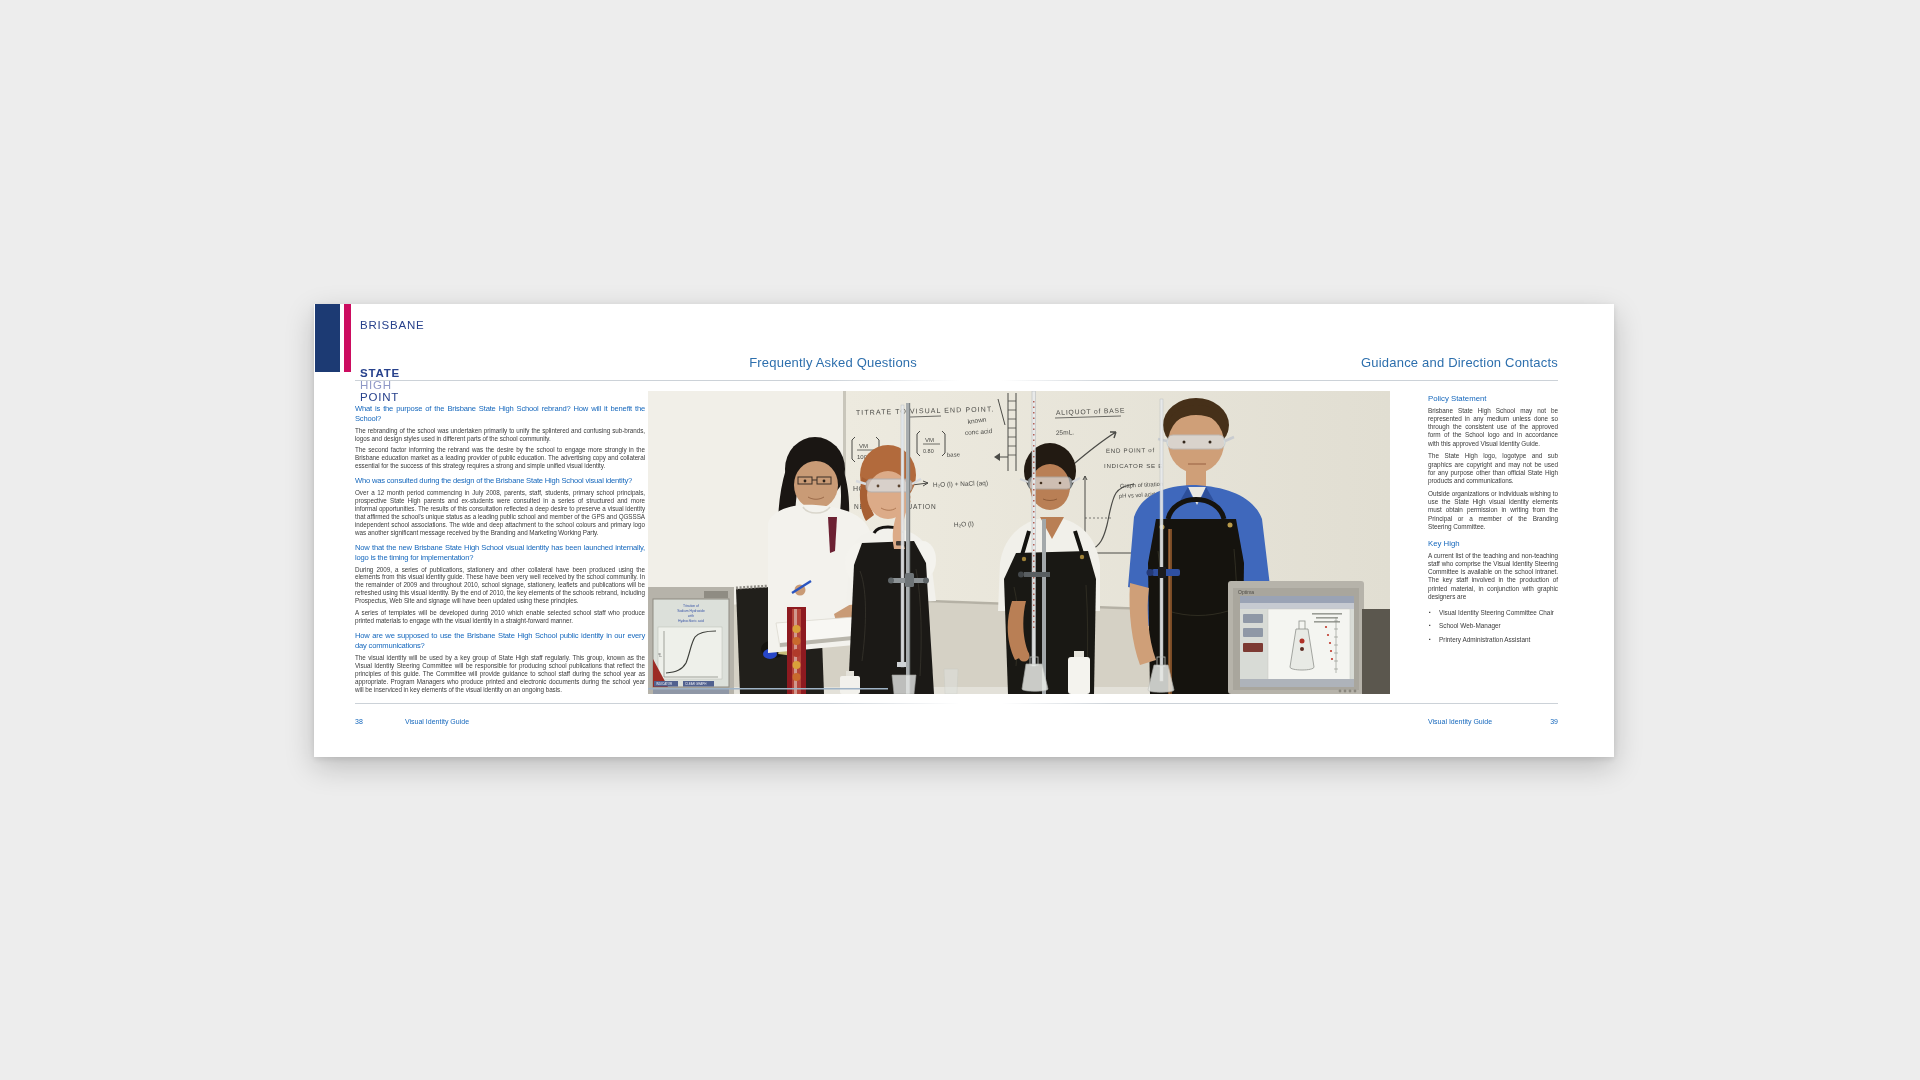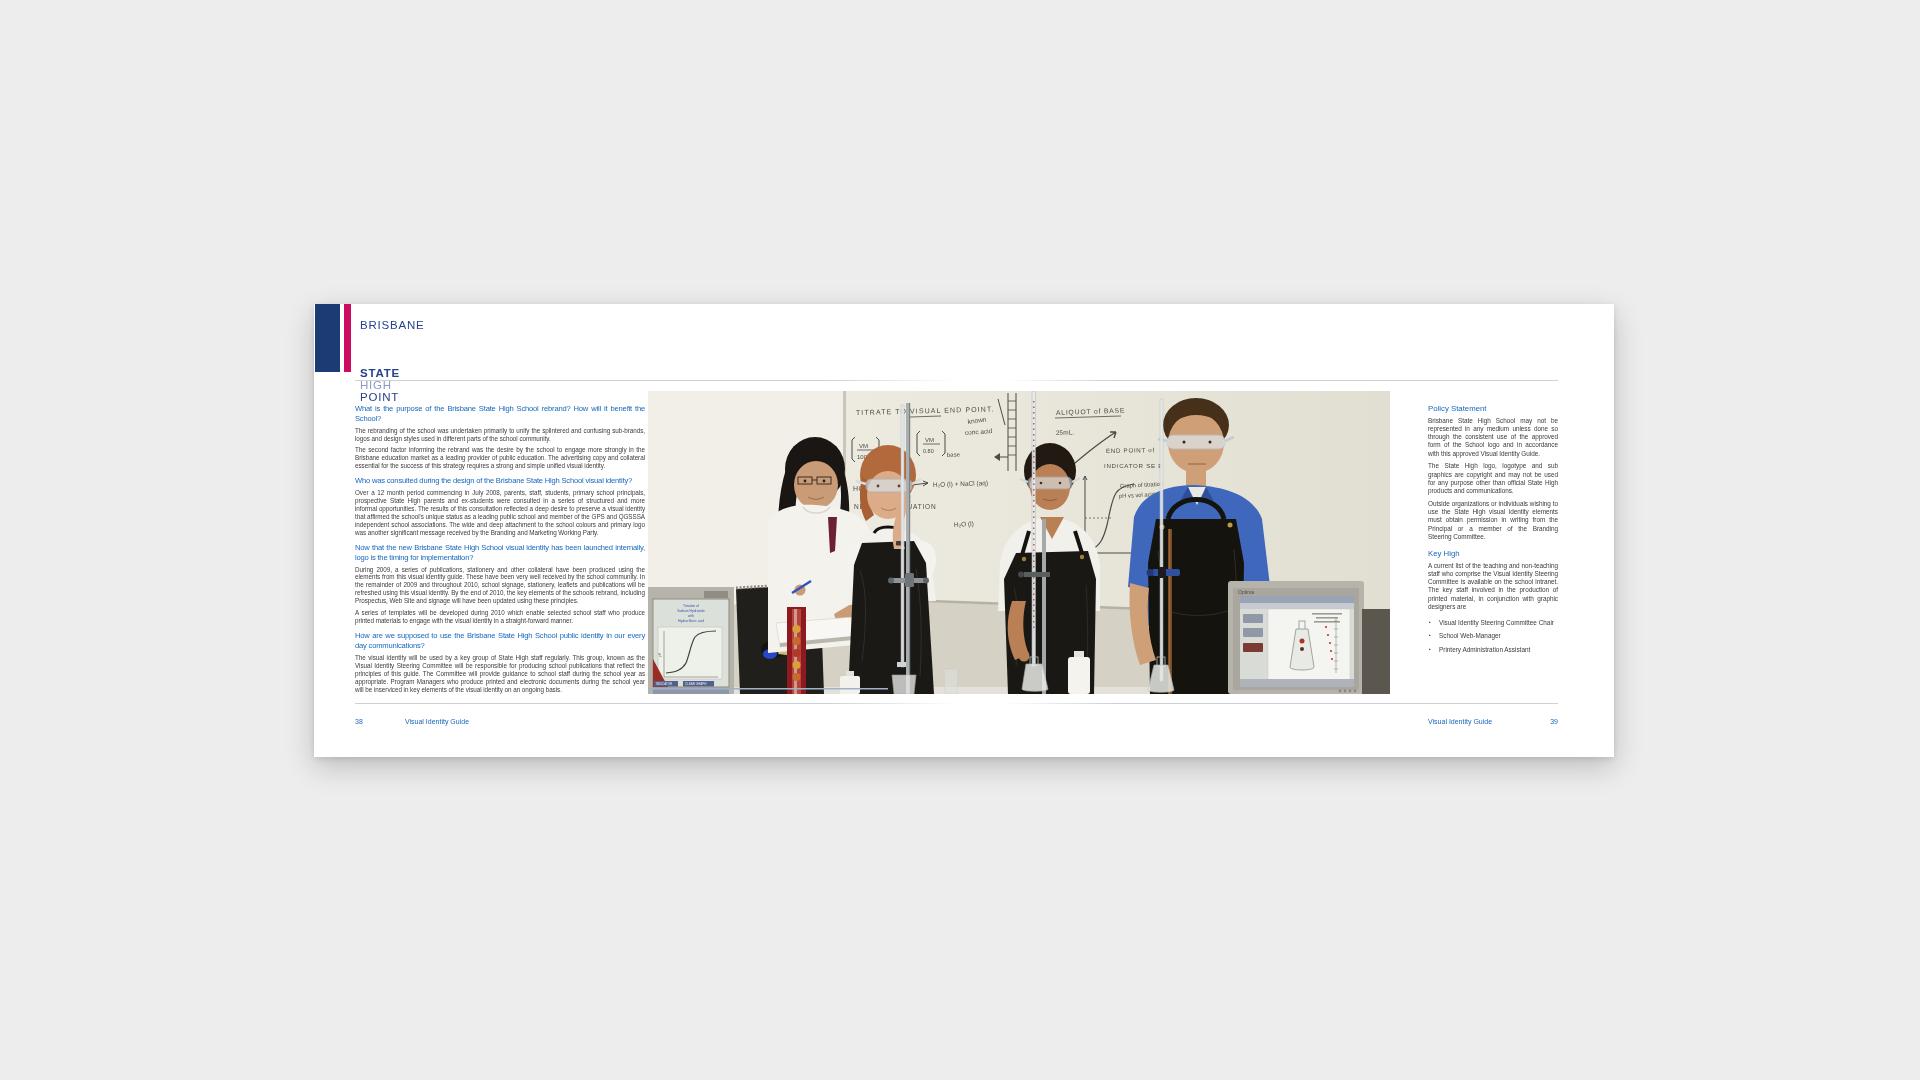--- a/index.html
+++ b/index.html
@@ -21,21 +21,21 @@
   .rule-r{left:688px;width:556px;background:linear-gradient(to left,#ccd2d8 80%,rgba(204,210,216,0));}
   .rule-top{top:76px;} .rule-bottom{top:399px;}
   
   .col{position:absolute;top:84px;}
   .col-left{left:41px;width:290px;}
   .col-right{left:1114px;width:130px;}
   .q{color:#1668bd;font-size:7.6px;line-height:10.1px;letter-spacing:-.2px;margin:6px 0 2.6px;text-align:justify;text-align-last:left;}
   .q:first-child{margin-top:16px;}
   .p{color:#3b3b3b;font-size:6.3px;line-height:7.95px;letter-spacing:-.04px;margin:0 0 3.8px;text-align:justify;text-align-last:left;}
   .rh{color:#1668bd;font-size:7.8px;margin:8px 0 3.5px;}
-  .rh:first-child{margin-top:16px;}
+  .rh:first-child{margin-top:6px;}
   .rp{color:#3b3b3b;font-size:6.4px;line-height:8.25px;letter-spacing:-.04px;margin:0 0 4.6px;text-align:justify;text-align-last:left;}
   .bullets{margin:8px 0 0;padding:0;list-style:none;}
   .bullets li{position:relative;padding-left:11px;margin-bottom:5.8px;font-size:6.4px;color:#3b3b3b;line-height:7.5px;}
   .bullets li::before{content:"▪";position:absolute;left:1px;top:0;font-size:5px;color:#3b3b3b;}
   
   .footer{position:absolute;top:414px;font-size:7px;color:#1668bd;}
   .footer-l{left:41px;width:562px;}
   .footer-l .num{display:inline-block;width:48px;}
   .footer-r{left:1114px;width:130px;display:flex;justify-content:space-between;}
   
@@ -48,20 +48,22 @@
 
   <div class="bar bar-navy"></div>
   <div class="bar bar-pink"></div>
   <div class="logo-text">
     <div>BRISBANE</div>
     <div class="b">STATE</div>
     <div class="hi">HIGH</div>
     <div>POINT</div>
   </div>
 
+  <div class="page-header ph-l">Frequently Asked Questions</div>
+  <div class="page-header ph-r">Guidance and Direction Contacts</div>
   <div class="rule rule-l rule-top"></div>
   <div class="rule rule-r rule-top"></div>
 
   <div class="col col-left">
     <div class="q">What is the purpose of the Brisbane State High School rebrand? How will it benefit the School?</div>
     <div class="p">The rebranding of the school was undertaken primarily to unify the splintered and confusing sub-brands, logos and design styles used in different parts of the school community.</div>
     <div class="p">The second factor informing the rebrand was the desire by the school to engage more strongly in the Brisbane education market as a leading provider of public education. The advertising copy and collateral essential for the success of this strategy requires a strong and simple unified visual identity.</div>
     <div class="q">Who was consulted during the design of the Brisbane State High School visual identity?</div>
     <div class="p">Over a 12 month period commencing in July 2008, parents, staff, students, primary school principals, prospective State High parents and ex-students were consulted in a series of structured and more informal opportunities. The results of this consultation reflected a deep desire to preserve a visual identity that affirmed the school's unique status as a leading public school and member of the GPS and QGSSSA independent school associations. The wide and deep attachment to the school colours and primary logo was another significant message received by the Branding and Marketing Working Party.</div>
     <div class="q">Now that the new Brisbane State High School visual identity has been launched internally, logo is the timing for implementation?</div>

